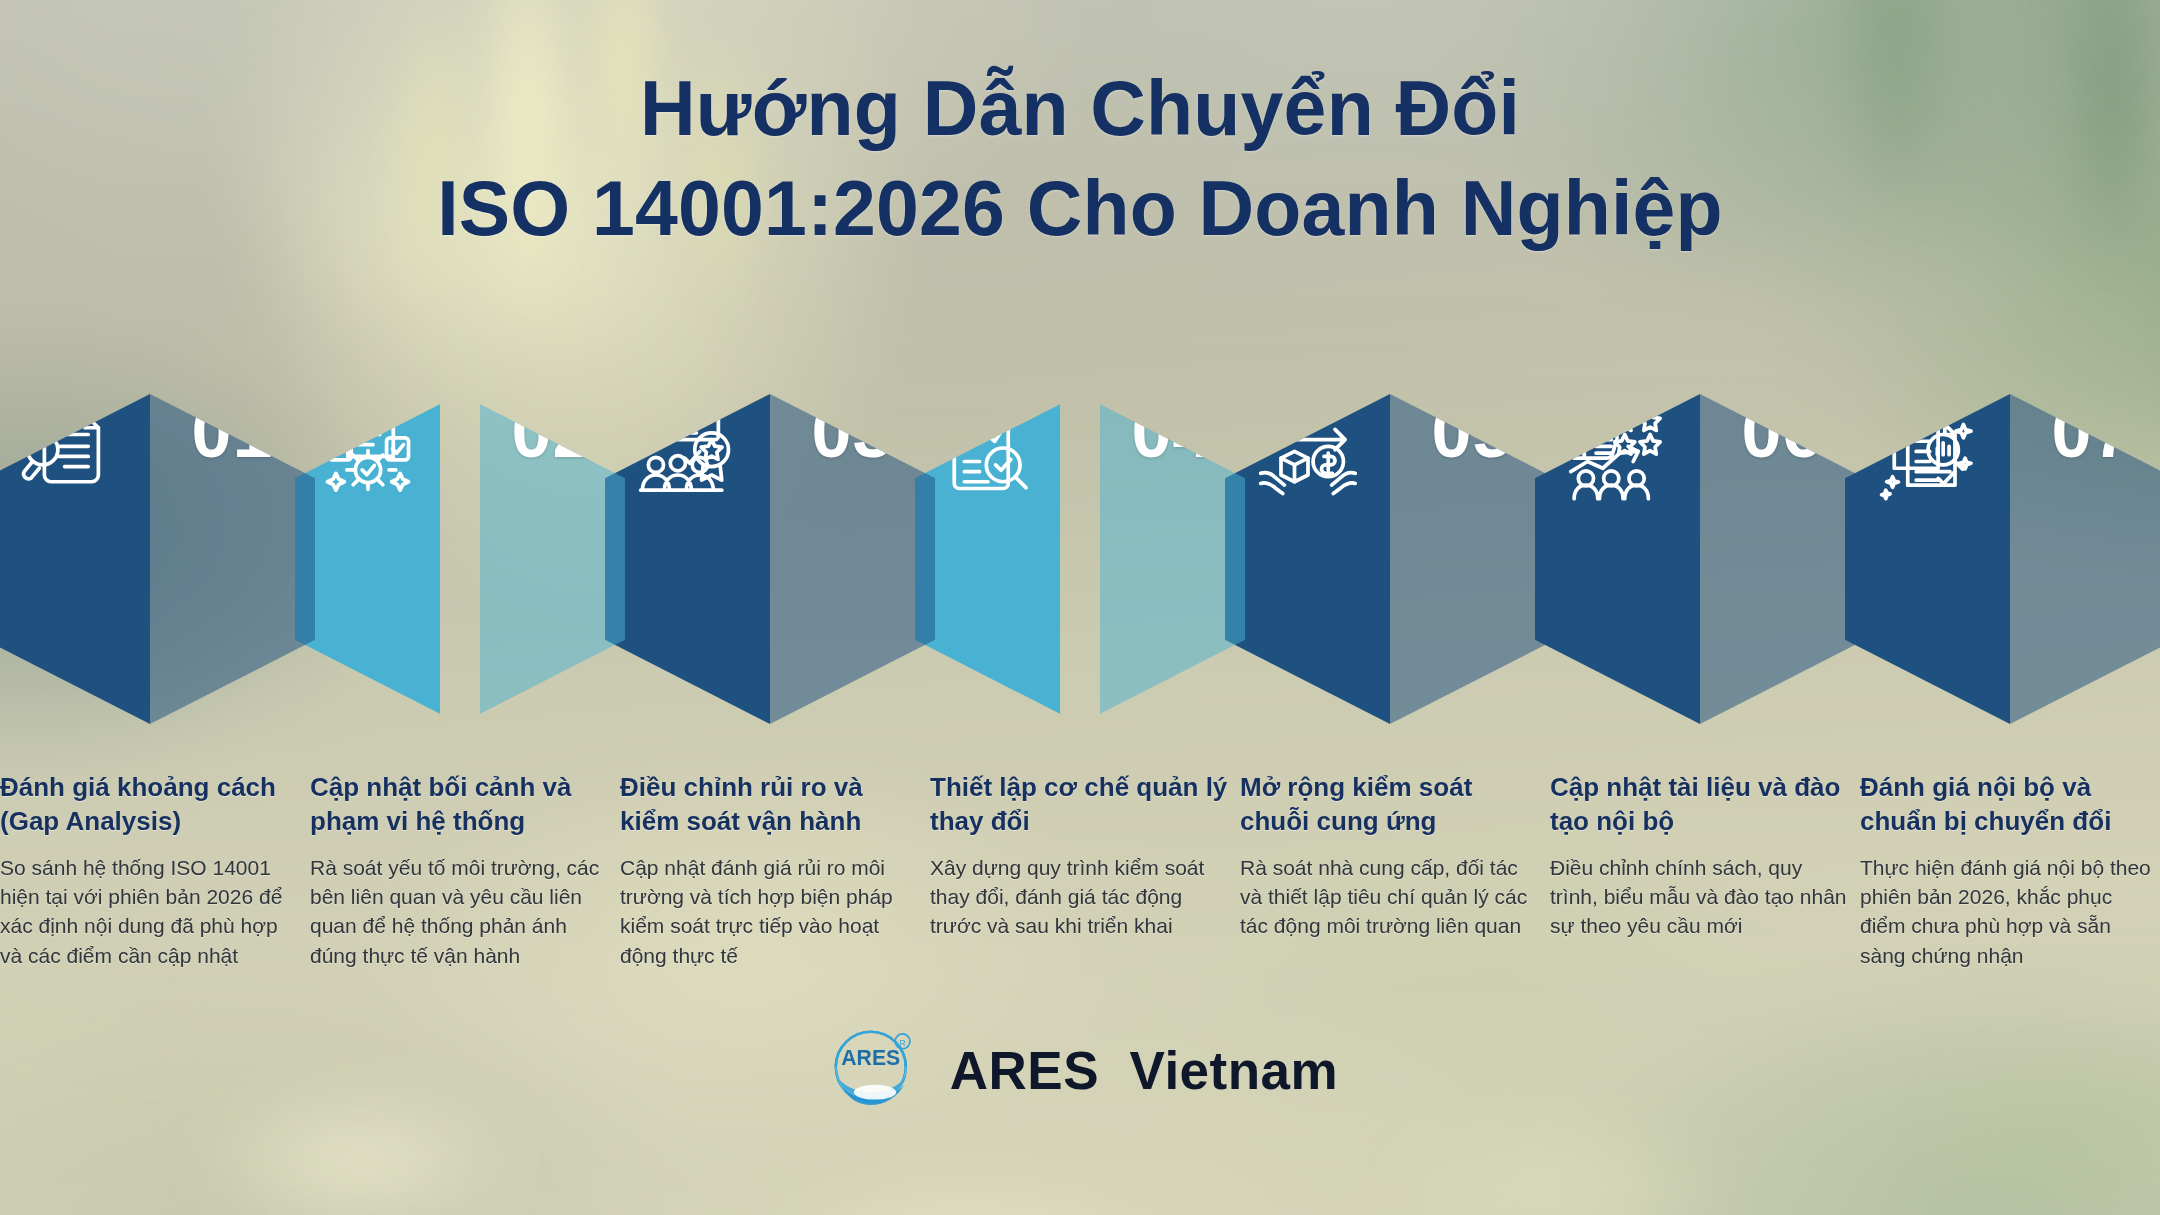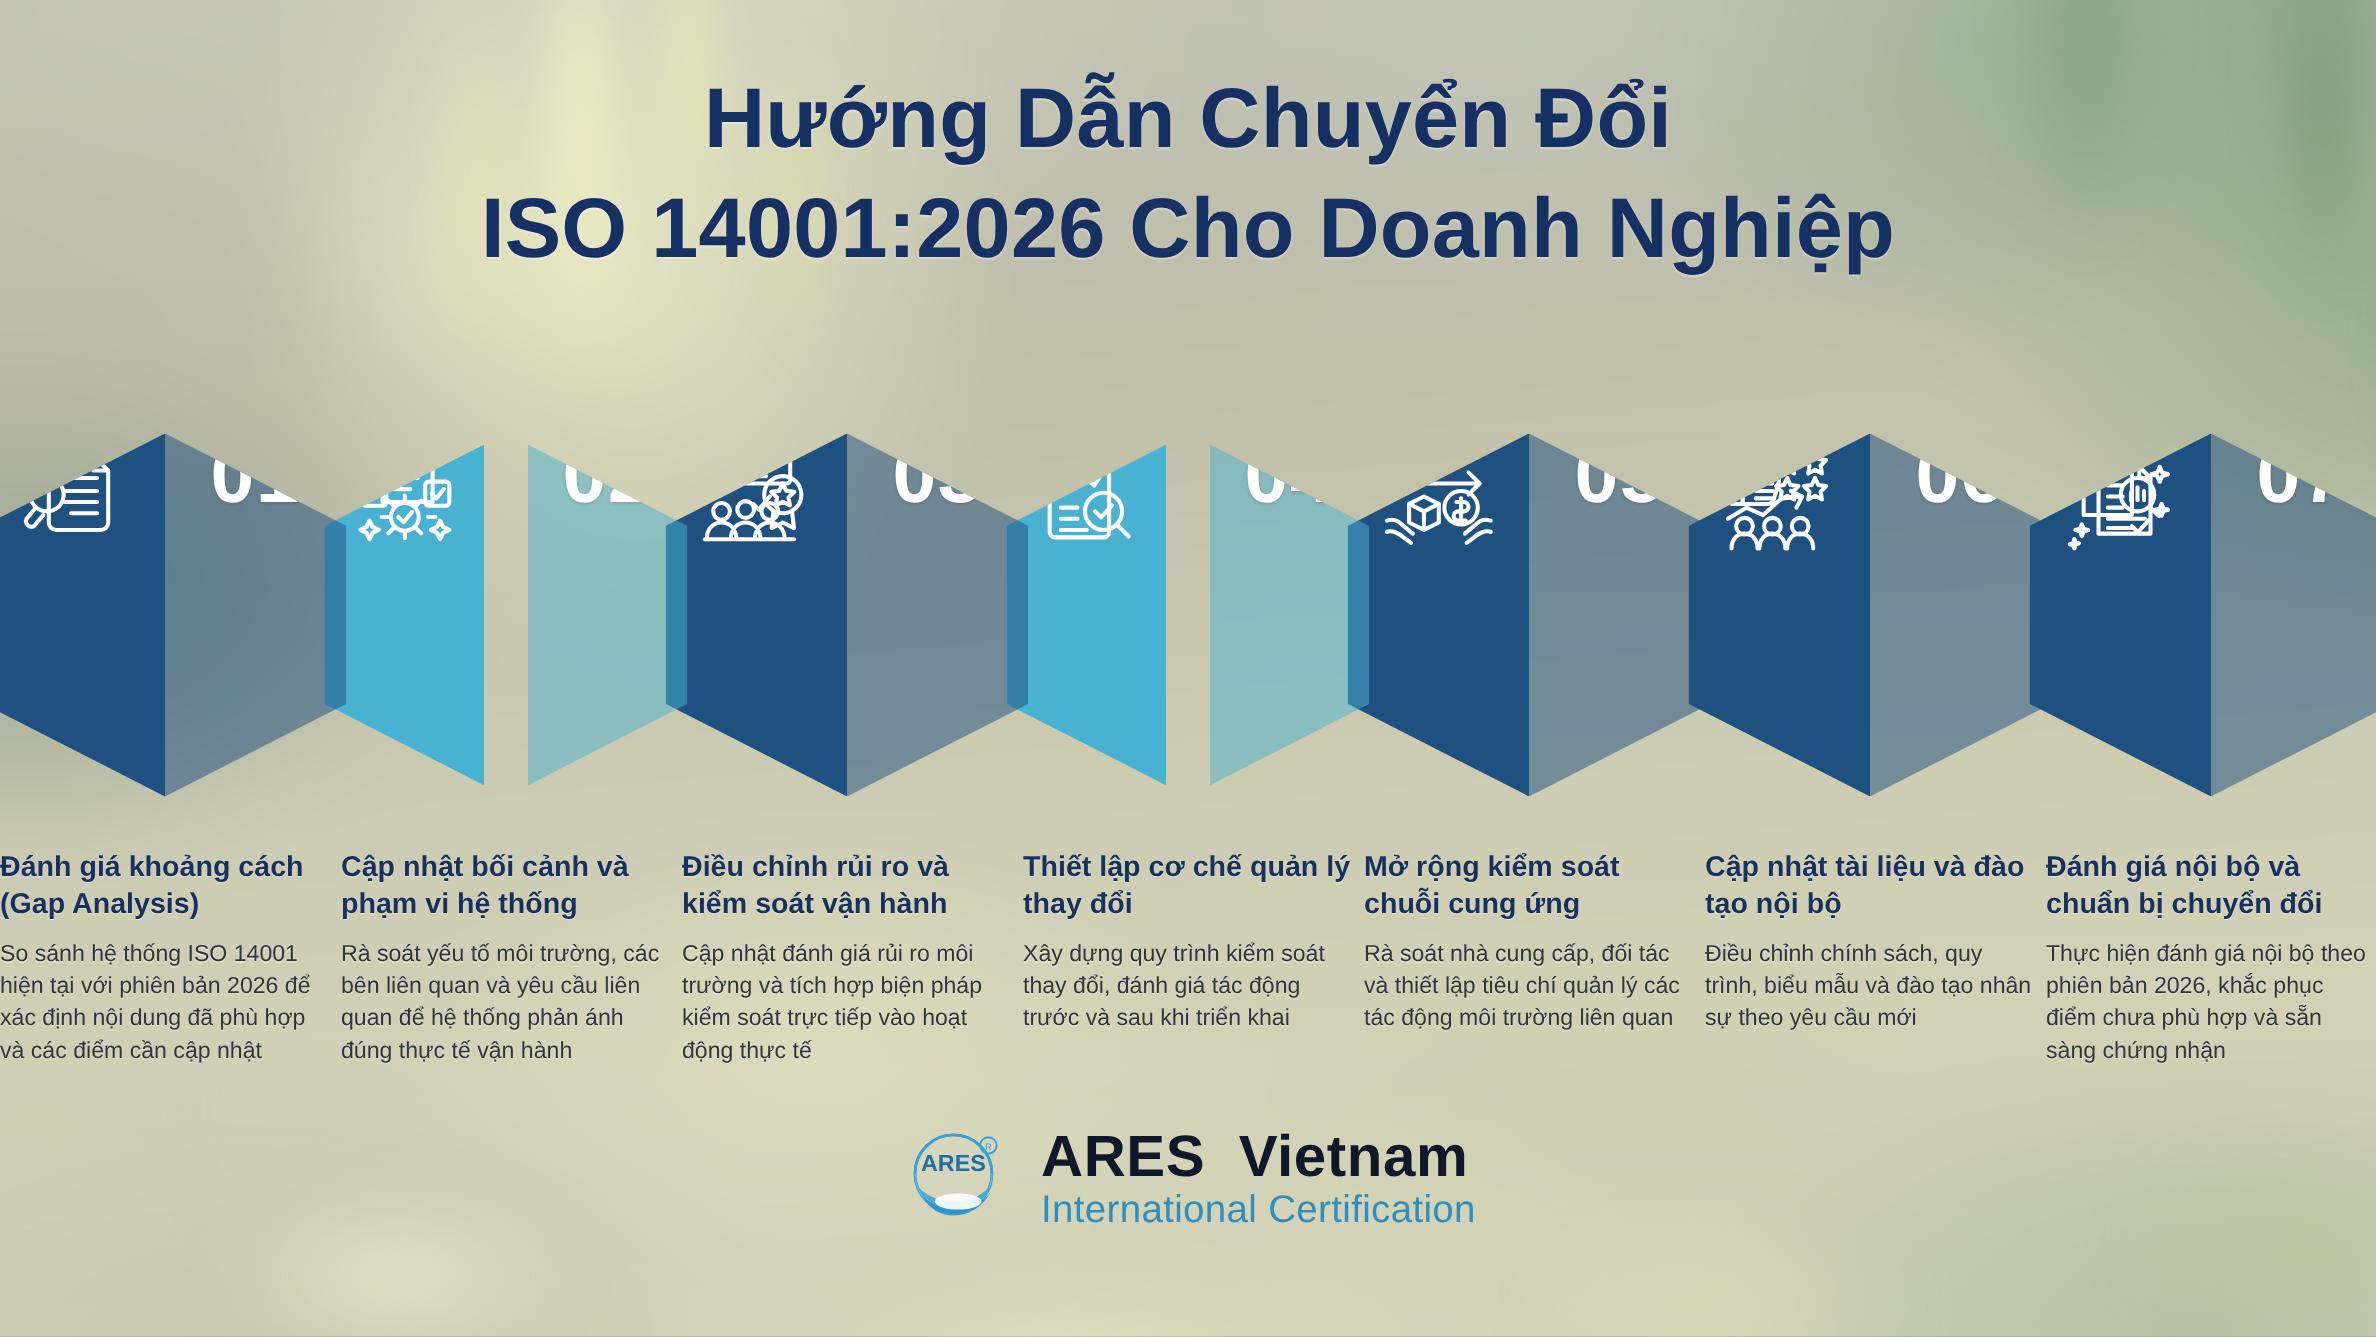--- a/index.html
+++ b/index.html
@@ -379,17 +379,16 @@
         <text x="46" y="44" text-anchor="middle" font-family="Liberation Sans, sans-serif" font-size="20" font-weight="bold" fill="#1d6fa8">ARES</text>
         <circle cx="76" cy="22" r="7" fill="none" stroke="#2fa5d8" stroke-width="1.6"></circle>
         <text x="76" y="26" text-anchor="middle" font-family="Liberation Sans, sans-serif" font-size="8" fill="#2fa5d8">R</text>
       </svg>
     </span>
     <span class="logo-text">
       <div class="l1">
         <span>ARES</span>
         &nbsp;<span class="vn">Vietnam</span>
       </div>
-      <div class="l2">International Certification</div>
     </span>
   </div>
 
 </div>
 
 </body></html>

